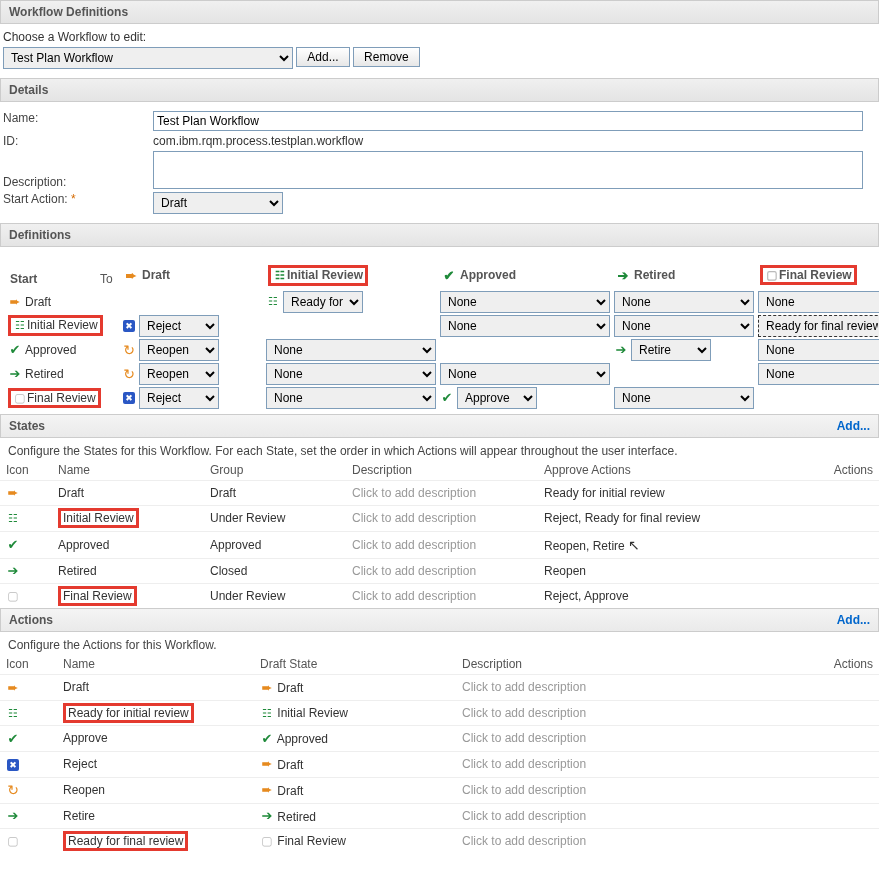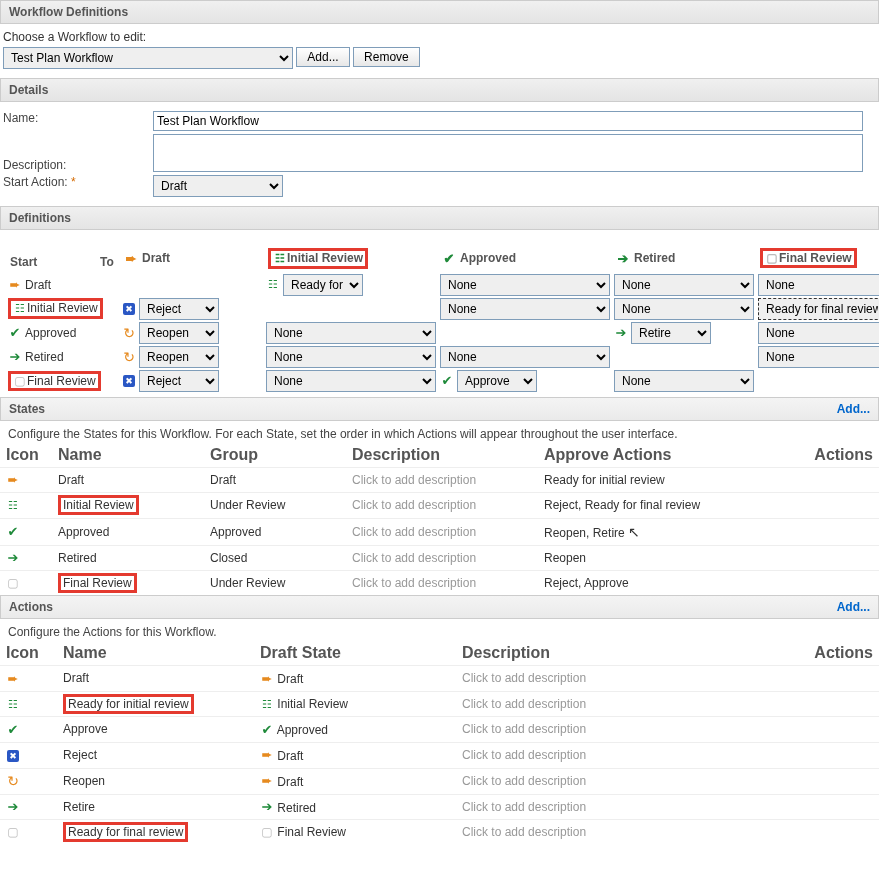--- a/index.html
+++ b/index.html
@@ -29,21 +29,21 @@
   .i-draft::before{content:"➨";color:#e68a1f;font-size:13px}
   .i-review::before{content:"☷";color:#1f8a3a;font-size:11px}
   .i-approved::before{content:"✔";color:#1f8a3a;font-size:13px}
   .i-retired::before{content:"➔";color:#1f8a3a;font-size:13px}
   .i-final::before{content:"▢";color:#bbb;font-size:12px}
   .i-reject::before{content:"✖";color:#fff;background:#2a57c4;font-size:9px;padding:1px 2px;border-radius:2px}
   .i-reopen::before{content:"↻";color:#e68a1f;font-size:14px}
   .i-retire2::before{content:"➔";color:#1f8a3a;font-size:13px}
   
   .tbl{width:100%;border-collapse:collapse}
-  .tbl th{text-align:left;font-weight:bold;color:#555;padding:3px 6px;font-size:16px}
+  .tbl th{text-align:left;font-weight:normal;color:#555;padding:3px 6px;font-size:12px}
   .tbl td{padding:5px 6px;border-top:1px solid #eee;vertical-align:middle}
   .tbl td.desc{color:#999}
   .tbl th.right,.tbl td.right{text-align:right}
   .help{color:#444;padding:6px 8px 2px 8px}
 </style>
 </head>
 <body>
 
 <div class="section-hdr">Workflow Definitions</div>
 
@@ -57,37 +57,41 @@
     <button class="btn">Remove</button>
   </div>
 </div>
 
 <div class="section-hdr">Details</div>
 <div class="pad">
   <div class="row">
     <span class="lbl">Name:</span>
     <input type="text" style="width: 710px;" value="Test Plan Workflow">
   </div>
+  <div class="row">
+    <span class="lbl">ID:</span>
+    <span>com.ibm.rqm.process.testplan.workflow</span>
+  </div>
   <div class="row" style="align-items:flex-end">
     <span class="lbl">Description:</span>
     <textarea style=""></textarea>
   </div>
   <div class="row">
     <span class="lbl">
       <span>Start Action:</span> <span class="req">*</span>
     </span>
     <select style="width:130px"><option>Draft</option></select>
   </div>
 </div>
 
 <div class="section-hdr">Definitions</div>
 <div class="trans">
   <div class="trans-grid" id="trans-head">
       <div class="trans-hdr from">
-        <span class="to" style="font-weight:bold">To</span>
+        <span class="to" style="font-weight:normal">To</span>
         <span>Start</span>
       </div>
       <div class="trans-hdr">
         <span class="ico i-draft"></span>
         <span>Draft</span>
       </div>
       <div class="trans-hdr">
         <span class="hl"><span class="ico i-review"></span><span>Initial Review</span></span>
       </div>
       <div class="trans-hdr">

